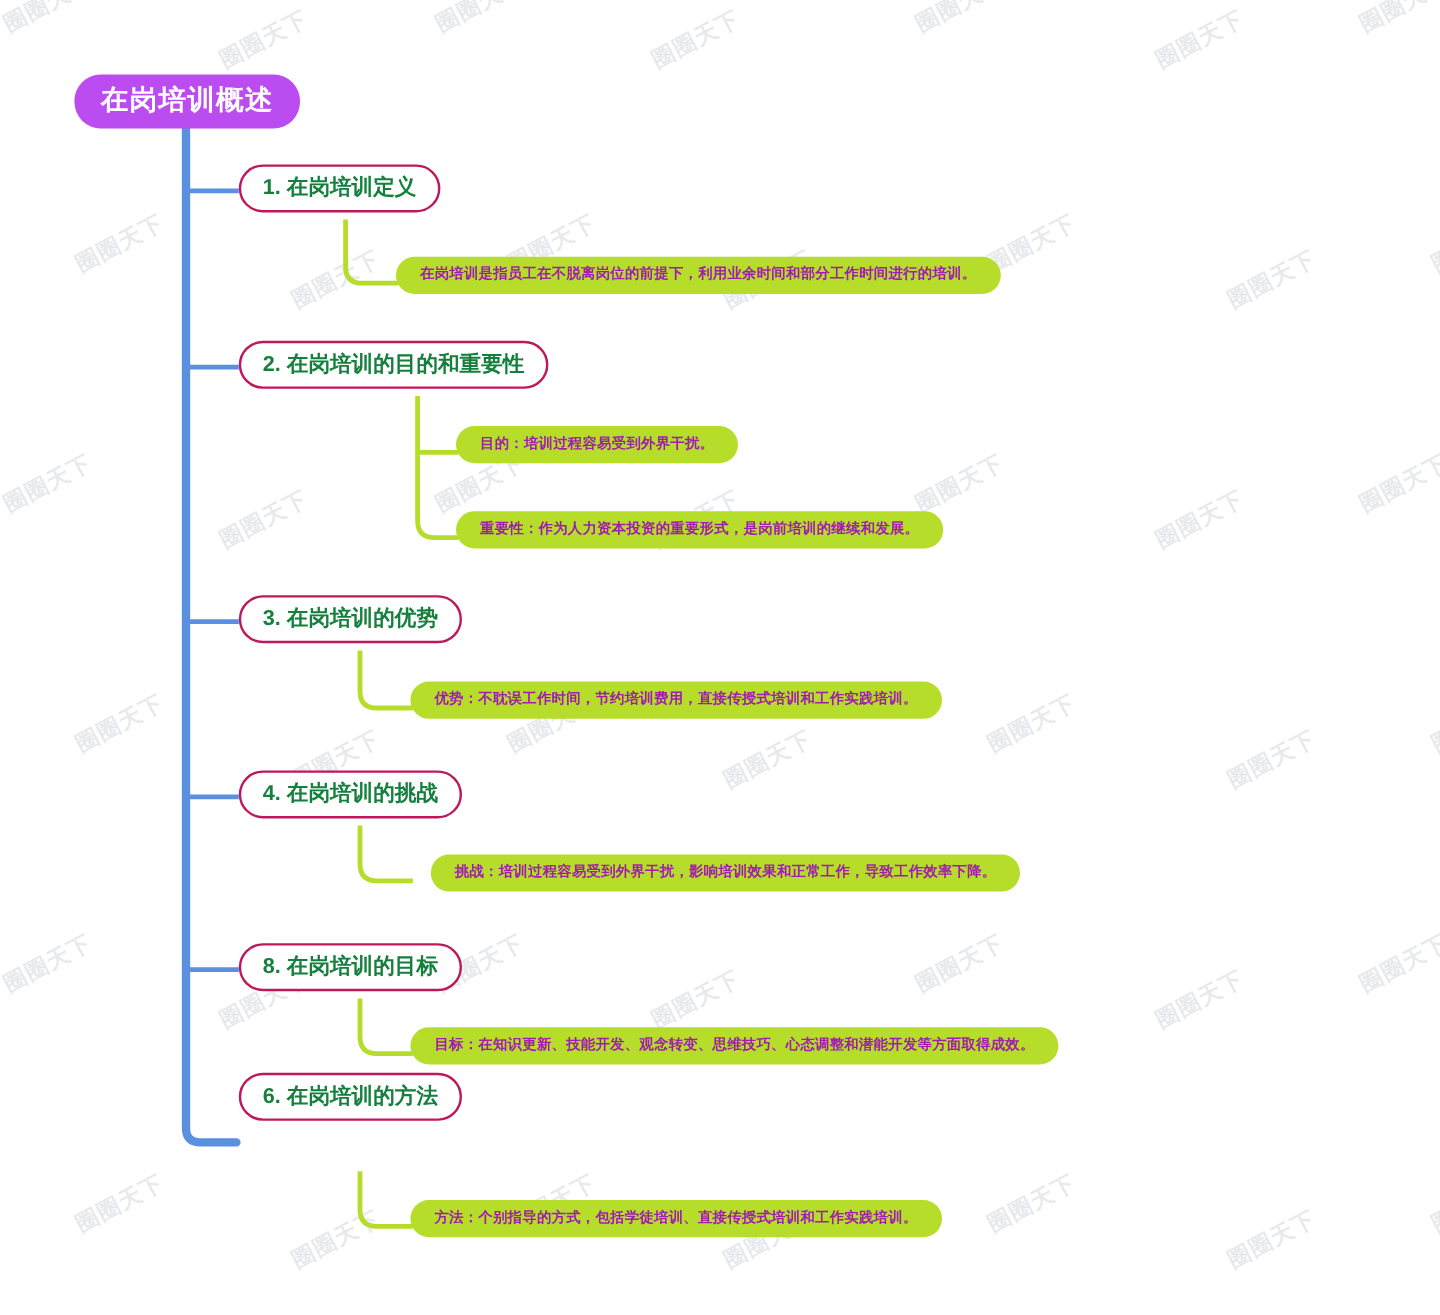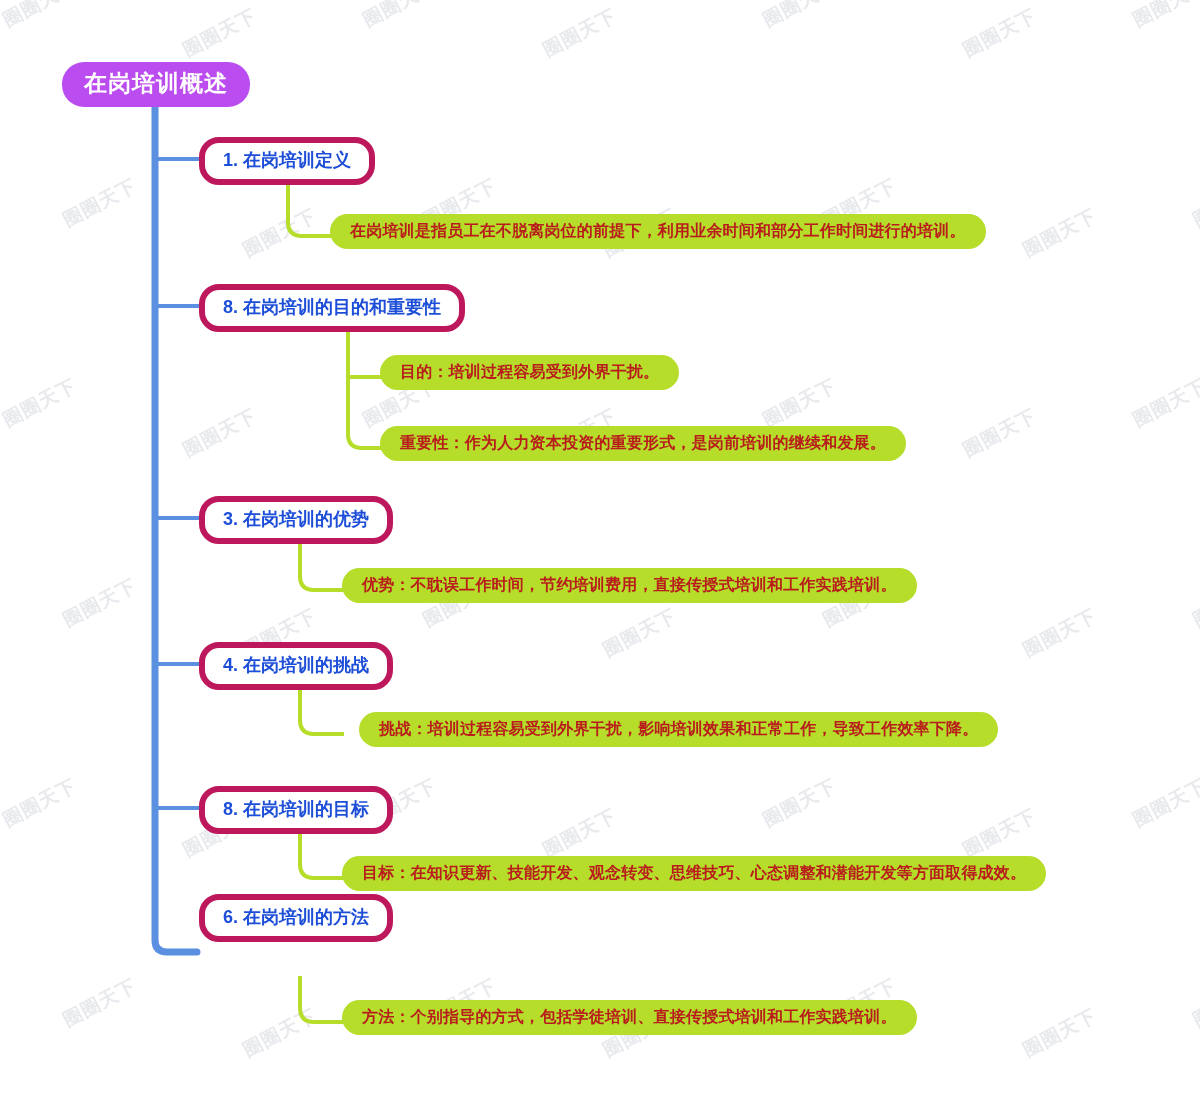--- a/index.html
+++ b/index.html
@@ -53,34 +53,34 @@
     color: #ffffff;
     border-radius: 22px;
     padding: 9px 22px 11px 22px;
     font-size: 23px;
     font-weight: bold;
     letter-spacing: 1px;
     line-height: 1.1;
   }
   .branch {
     background: #ffffff;
-    border: 6px solid #be185d;
+    border: 2px solid #be185d;
     border-radius: 20px;
     padding: 7px 18px 8px 18px;
-    color: #1d4ed8;
+    color: #15803d;
     font-size: 18px;
     font-weight: bold;
     line-height: 1.15;
   }
   .leaf {
     background: #b5dd29;
-    color: #b91c1c;
+    color: #a21caf;
     border-radius: 19px;
     padding: 8px 20px 9px 20px;
-    font-size: 16px;
+    font-size: 12px;
     font-weight: bold;
     line-height: 1.15;
     letter-spacing: .2px;
     font-family: Liberation Serif, serif;
   }
 </style>
 </head>
 <body>
 
 <div id="canvas">
@@ -154,21 +154,21 @@
   </svg>
 
   <div class="node root" style="left:62px; top:62px;">
     <span>在岗培训概述</span>
   </div>
 
   <div class="node branch" style="left:199px; top:137px;">
     <span>1. 在岗培训定义</span>
   </div>
   <div class="node branch" style="left:199px; top:284px;">
-    <span>8. 在岗培训的目的和重要性</span>
+    <span>2. 在岗培训的目的和重要性</span>
   </div>
   <div class="node branch" style="left:199px; top:496px;">
     <span>3. 在岗培训的优势</span>
   </div>
   <div class="node branch" style="left:199px; top:642px;">
     <span>4. 在岗培训的挑战</span>
   </div>
   <div class="node branch" style="left:199px; top:786px;">
     <span>8. 在岗培训的目标</span>
   </div>

